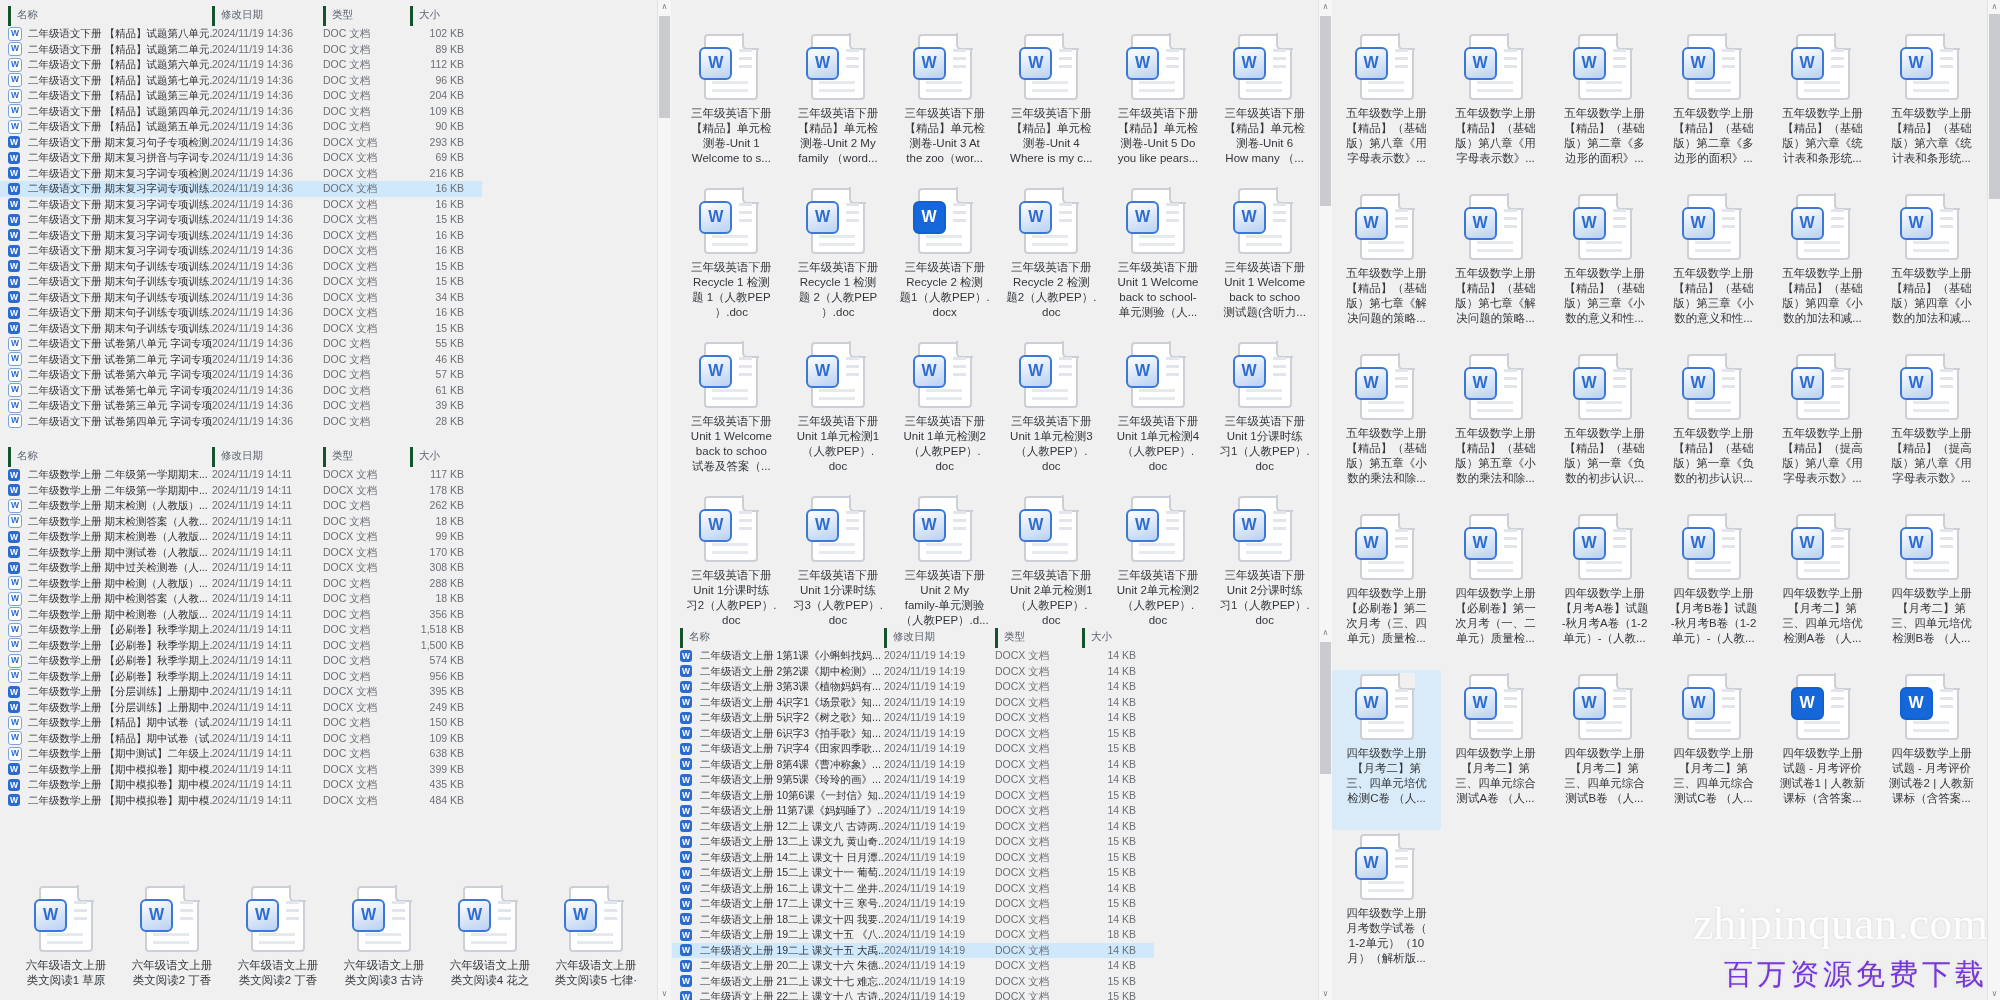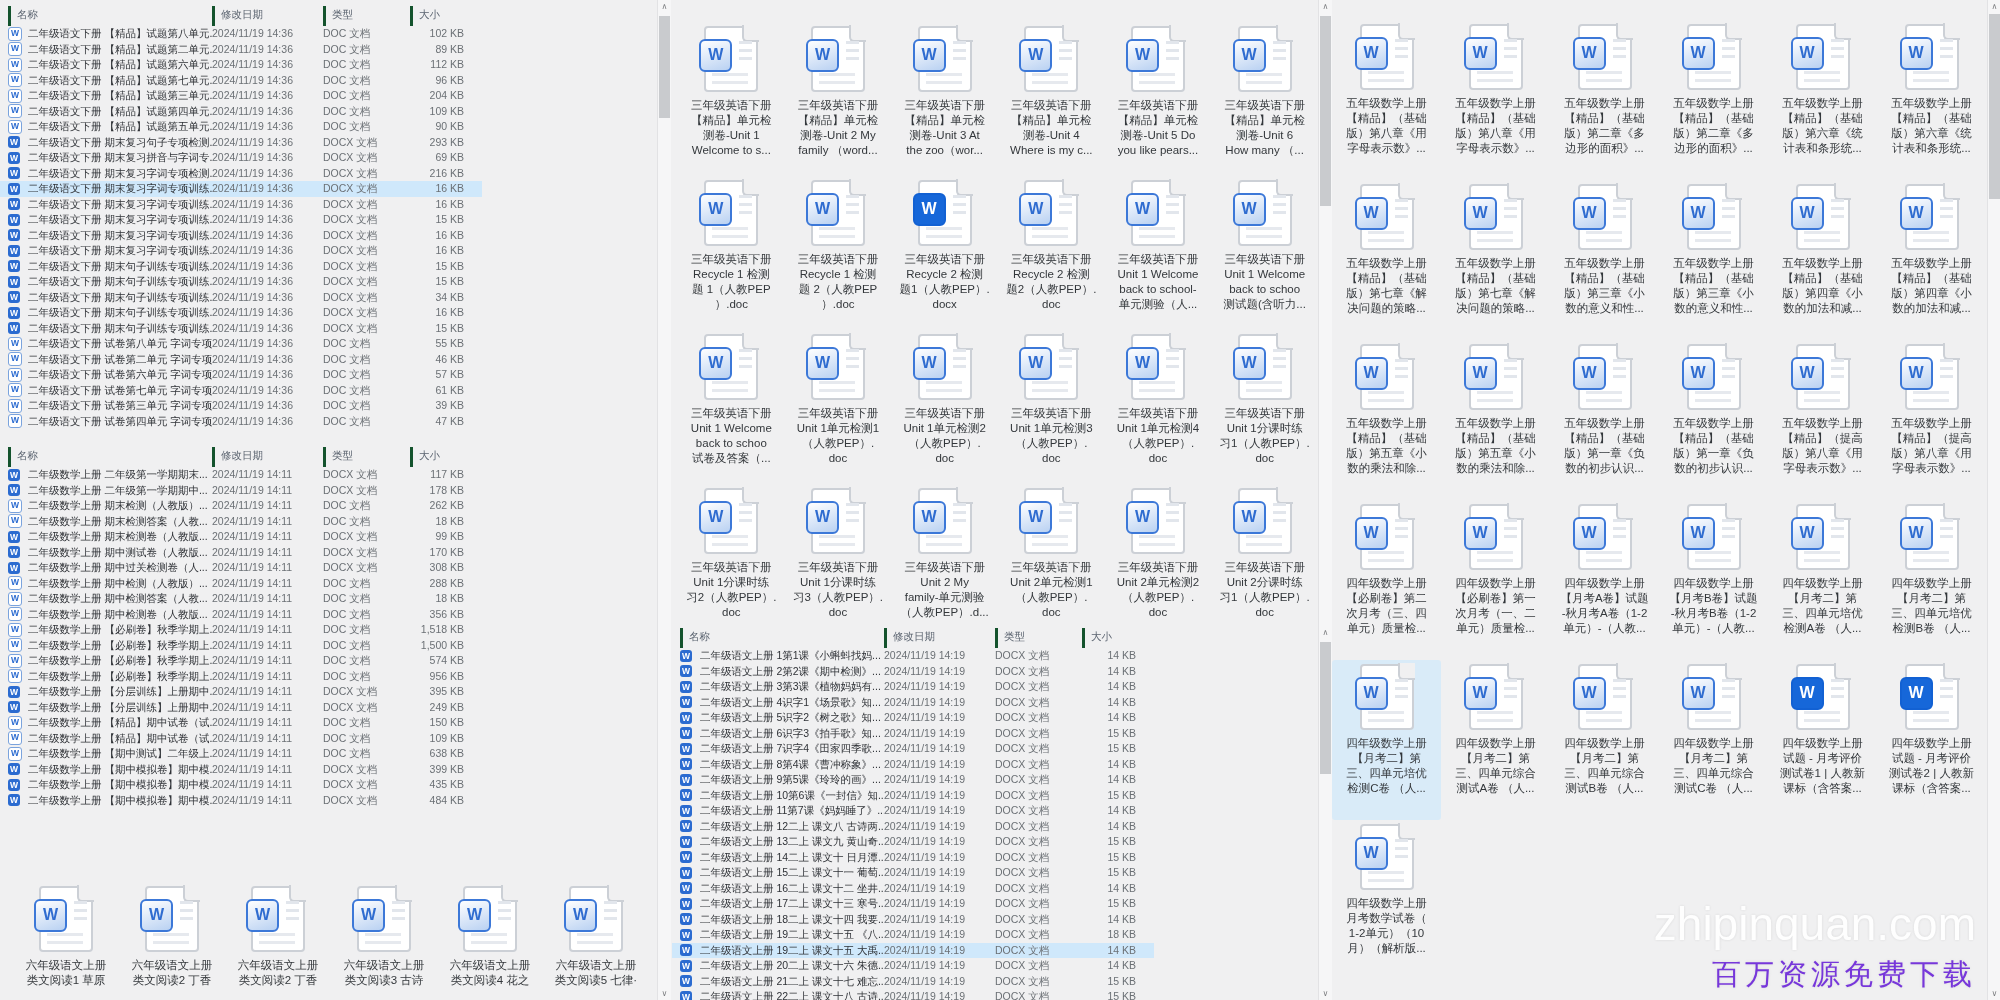--- a/index.html
+++ b/index.html
@@ -38,23 +38,23 @@
         box-shadow:0 -8px 0 #e6e9ee;}
   .badge{position:absolute;left:-5px;top:13px;width:29px;height:29px;border-radius:6px;
          border:2px solid #3c78d8;background:linear-gradient(160deg,#ffffff,#b9d1f2);
          color:#2f6cd0;font-weight:bold;font-size:16px;line-height:28px;text-align:center;}
   .badge::before{content:"W";}
   .ic.s .badge{background:#1667d9;border-color:#1261d3;color:#fff;}
   .iclabel{margin-top:6px;font-size:11.5px;line-height:15px;white-space:pre-line;color:#33373b;}
 
   
   .grid6{display:grid;grid-template-columns:repeat(6,1fr);}
-  #panelD{left:678px;top:4px;width:640px;height:622px;}
+  #panelD{left:678px;top:12px;width:640px;height:622px;}
   #panelD .grid6{grid-auto-rows:154px;padding-top:18px;}
-  #panelF{left:1332px;top:0;width:654px;height:884px;}
+  #panelF{left:1332px;top:10px;width:654px;height:884px;}
   #panelF .grid6{grid-auto-rows:160px;padding-top:20px;}
   #panelC{left:13px;top:868px;width:553px;height:132px;}
   #panelC .grid6{grid-auto-rows:130px;padding-top:14px;grid-template-columns:repeat(6,106px);}
   #panelC .cell{position:relative;}
   #panelC .cell::after{content:"";position:absolute;left:10px;right:10px;bottom:-12px;height:8px;background:#b9d7f2;}
 
   
   #panelA{left:0;top:2px;width:656px;}
   #panelB{left:0;top:443px;width:656px;}
   #panelE{left:672px;top:624px;width:645px;}
@@ -62,21 +62,21 @@
   
   .sbar{position:absolute;top:0;width:13px;height:1000px;background:#f6f6f7;border-left:1px solid #e2e2e4;}
   .sb-arrow{position:absolute;left:0;width:13px;height:13px;color:#7d7f82;font-size:8px;
             text-align:center;line-height:13px;}
   .sb-arrow.up::before{content:"∧";}
   .sb-arrow.down::before{content:"∨";}
   .sb-thumb{position:absolute;left:1px;width:11px;background:#c9cbce;}
   #sbarL{left:657px;} #sbarM{left:1318px;} #sbarR{left:1987px;}
 
   
-  #watermark{position:absolute;right:24px;bottom:0;text-align:right;pointer-events:none;}
+  #watermark{position:absolute;right:12px;bottom:0;text-align:right;pointer-events:none;font-family:Liberation Serif, serif;}
   #watermark .w1{font-size:46px;color:#ffffff;opacity:.95;line-height:48px;
                  text-shadow:0 0 3px rgba(170,170,170,.35);}
   #watermark .w2{font-size:29px;color:#6d28d9;opacity:.92;line-height:52px;letter-spacing:4px;
                  text-shadow:0 0 3px rgba(170,170,170,.35);}
 </style>
 </head>
 <body>
 
 <div class="panel" id="panelA">
   <div class="lhead">
@@ -286,21 +286,21 @@
         <span class="dt">2024/11/19 14:36</span>
         <span class="ty">DOC 文档</span>
         <span class="sz">39 KB</span>
       </div>
 
       <div class="lrow">
         <span class="mini doc"></span>
         <span class="nm">二年级语文下册  试卷第四单元 字词专项...</span>
         <span class="dt">2024/11/19 14:36</span>
         <span class="ty">DOC 文档</span>
-        <span class="sz">47 KB</span>
+        <span class="sz">28 KB</span>
       </div>
     </div>
 </div>
 
 <div class="panel" id="panelB">
   <div class="lhead">
     <span class="sortmark"></span>
     <span class="hc">名称</span>
     <span class="hc">修改日期</span>
     <span class="hc">类型</span>

